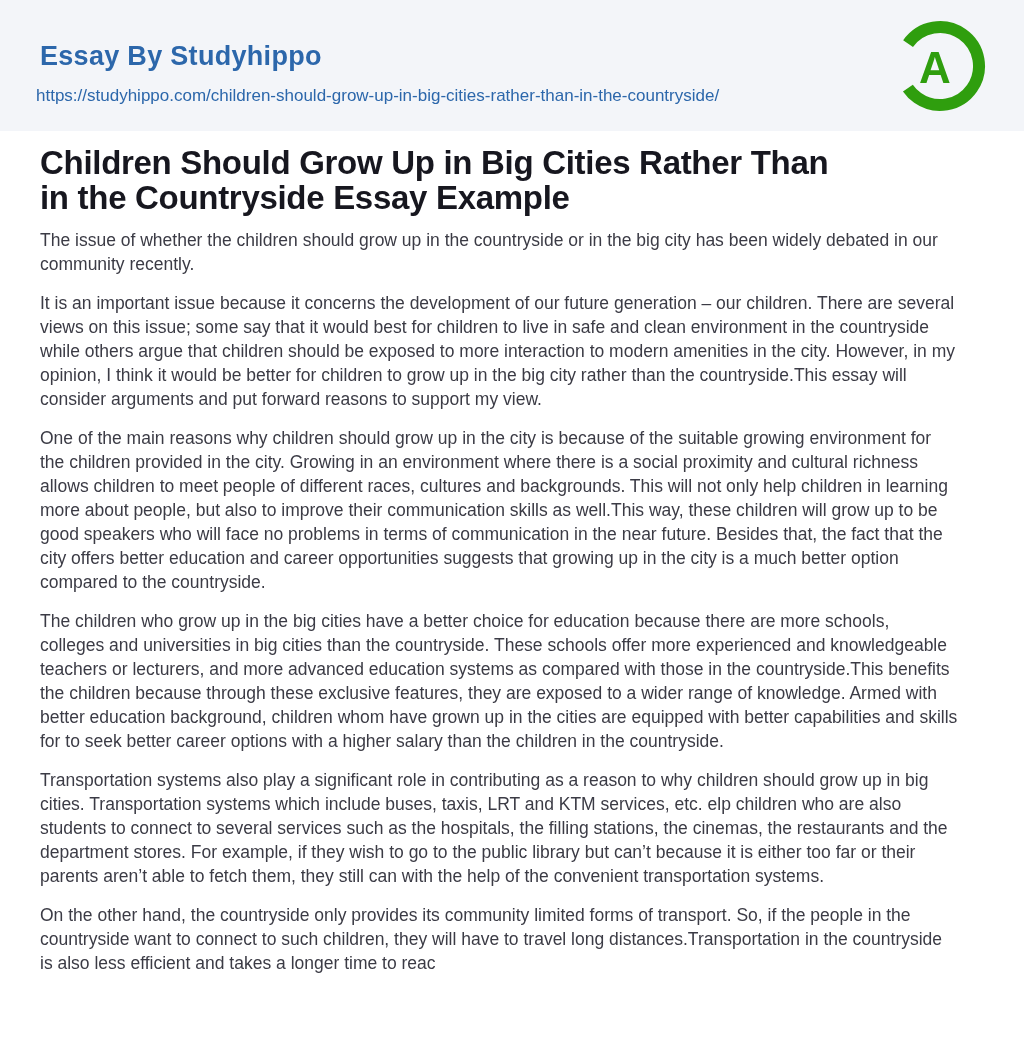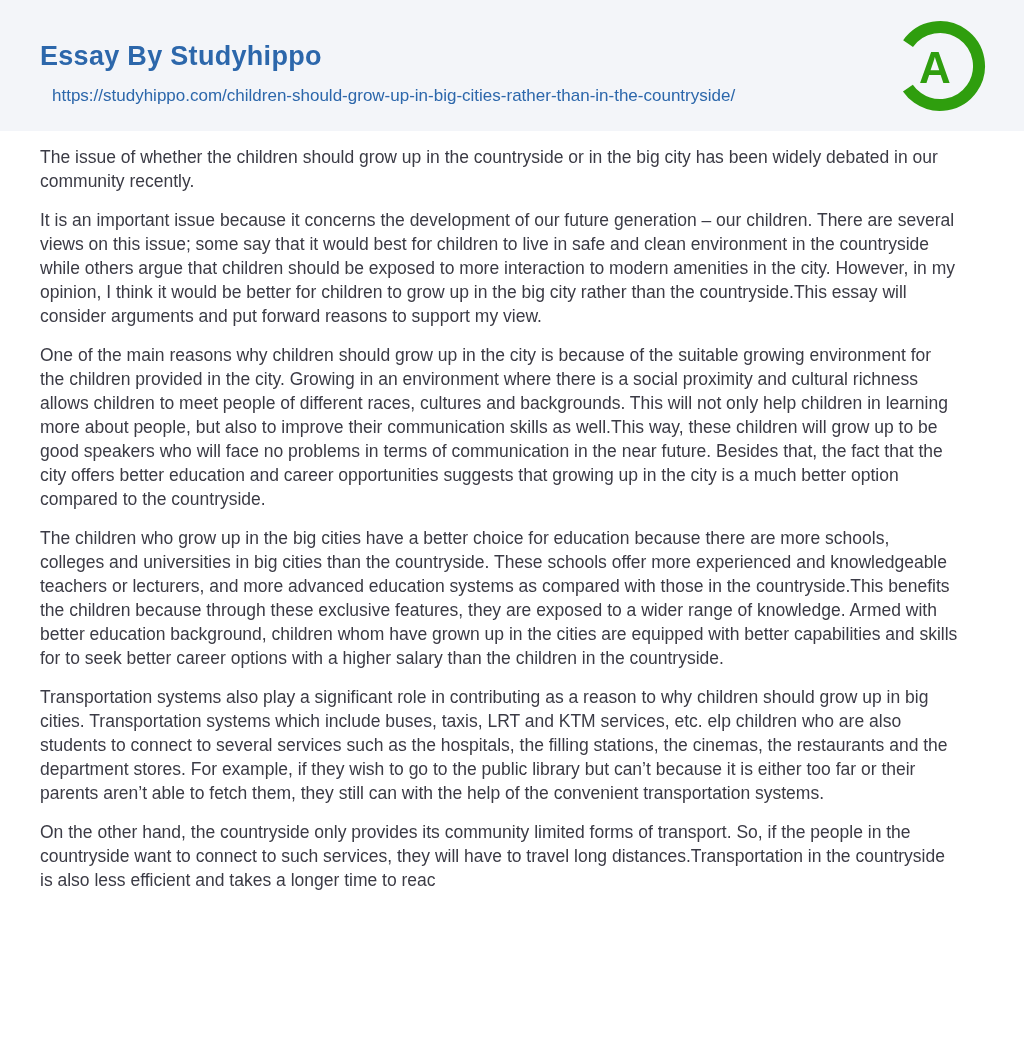--- a/index.html
+++ b/index.html
@@ -27,21 +27,21 @@
     top: 41px;
     font-size: 27px;
     font-weight: 700;
     letter-spacing: 0.3px;
     color: #2c67ab;
     text-decoration: none;
     cursor: pointer;
   }
   .url {
     position: absolute;
-    left: 52px;
+    left: 36px;
     top: 86px;
     font-size: 17px;
     font-weight: 400;
     color: #2c67ab;
     text-decoration: none;
     cursor: pointer;
   }
   .logo {
     position: absolute;
     top: 20px;
@@ -83,21 +83,22 @@
     <a class="url">https://studyhippo.com/children-should-grow-up-in-big-cities-rather-than-in-the-countryside/</a>
     <div class="logo">
       <svg viewBox="0 0 92 92" width="92" height="92" aria-hidden="true">
         <circle cx="46" cy="46" r="39" fill="none" stroke="#2f9e0e" stroke-width="12" stroke-linecap="butt" stroke-dasharray="197.4 47.6" transform="rotate(215 46 46)"></circle>
         <text x="41" y="63" text-anchor="middle" font-family="Liberation Sans, sans-serif" font-size="44" font-weight="600" fill="#2f9e0e">A</text>
       </svg>
     </div>
   </header>
 
   <main class="article">
+    <h1 class="essay-title">Children Should Grow Up in Big Cities Rather Than in the Countryside Essay Example</h1>
     <p class="essay-paragraph">The issue of whether the children should grow up in the countryside or in the big city has been widely debated in our community recently.</p>
     <p class="essay-paragraph">It is an important issue because it concerns the development of our future generation – our children. There are several views on this issue; some say that it would best for children to live in safe and clean environment in the countryside while others argue that children should be exposed to more interaction to modern amenities in the city. However, in my opinion, I think it would be better for children to grow up in the big city rather than the countryside.This essay will consider arguments and put forward reasons to support my view.</p>
     <p class="essay-paragraph">One of the main reasons why children should grow up in the city is because of the suitable growing environment for the children provided in the city. Growing in an environment where there is a social proximity and cultural richness allows children to meet people of different races, cultures and backgrounds. This will not only help children in learning more about people, but also to improve their communication skills as well.This way, these children will grow up to be good speakers who will face no problems in terms of communication in the near future. Besides that, the fact that the city offers better education and career opportunities suggests that growing up in the city is a much better option compared to the countryside.</p>
     <p class="essay-paragraph">The children who grow up in the big cities have a better choice for education because there are more schools, colleges and universities in big cities than the countryside. These schools offer more experienced and knowledgeable teachers or lecturers, and more advanced education systems as compared with those in the countryside.This benefits the children because through these exclusive features, they are exposed to a wider range of knowledge. Armed with better education background, children whom have grown up in the cities are equipped with better capabilities and skills for to seek better career options with a higher salary than the children in the countryside.</p>
     <p class="essay-paragraph">Transportation systems also play a significant role in contributing as a reason to why children should grow up in big cities. Transportation systems which include buses, taxis, LRT and KTM services, etc. elp children who are also students to connect to several services such as the hospitals, the filling stations, the cinemas, the restaurants and the department stores. For example, if they wish to go to the public library but can’t because it is either too far or their parents aren’t able to fetch them, they still can with the help of the convenient transportation systems.</p>
-    <p class="essay-paragraph">On the other hand, the countryside only provides its community limited forms of transport. So, if the people in the countryside want to connect to such services, they will have to travel long distances.Transportation in the countryside is also less efficient and takes a longer time to reac</p>
+    <p class="essay-paragraph">On the other hand, the countryside only provides its community limited forms of transport. So, if the people in the countryside want to connect to such children, they will have to travel long distances.Transportation in the countryside is also less efficient and takes a longer time to reac</p>
   </main>
 
 </div>
 
 </body></html>

